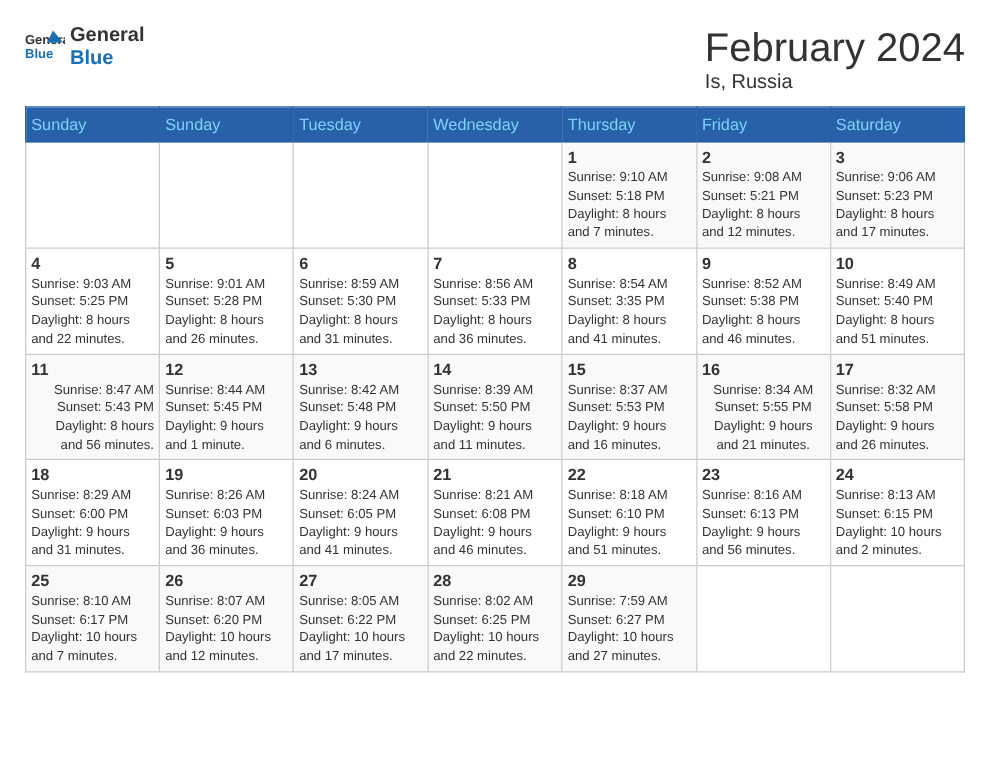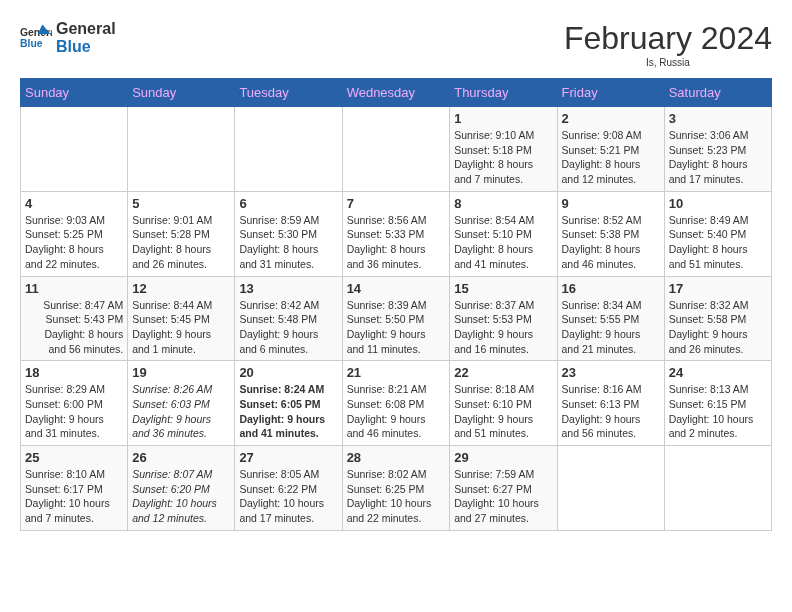--- a/index.html
+++ b/index.html
@@ -25,39 +25,39 @@
       font-size: 18px;
       font-weight: bold;
       color: #333;
       line-height: 1.1;
     }
     .logo-icon {
       width: 32px;
       height: 28px;
     }
     .title-block {
-      text-align: center;
+      text-align: left;
     }
     .month-title {
       font-size: 32px;
       color: #333;
       font-weight: normal;
     }
     .location {
-      font-size: 10px;
+      font-size: 16px;
       color: #333;
     }
     table {
       width: 100%;
       border-collapse: collapse;
       font-size: 11px;
     }
     thead tr th {
       background-color: #2961a8;
-      color: #f0abfc;
+      color: #7dd3fc;
       padding: 6px 4px;
       text-align: left;
       font-size: 13px;
       font-weight: normal;
       border: 1px solid #2961a8;
     }
     tbody tr td {
       border: 1px solid #ccc;
       vertical-align: top;
       padding: 4px;
@@ -131,21 +131,21 @@
         </td>
         <td>
           <div class="day-num">2</div>
           <div class="day-info" style="white-space: pre-line;">Sunrise: 9:08 AM
 Sunset: 5:21 PM
 Daylight: 8 hours
 and 12 minutes.</div>
         </td>
         <td>
           <div class="day-num">3</div>
-          <div class="day-info" style="white-space: pre-line;">Sunrise: 3:06 AM
+          <div class="day-info" style="white-space: pre-line;">Sunrise: 9:06 AM
 Sunset: 5:23 PM
 Daylight: 8 hours
 and 17 minutes.</div>
         </td>
       </tr>
       <tr>
         <td>
           <div class="day-num">4</div>
           <div class="day-info" style="white-space: pre-line;">Sunrise: 9:03 AM
 Sunset: 5:25 PM
@@ -169,21 +169,21 @@
         <td>
           <div class="day-num">7</div>
           <div class="day-info" style="white-space: pre-line;">Sunrise: 8:56 AM
 Sunset: 5:33 PM
 Daylight: 8 hours
 and 36 minutes.</div>
         </td>
         <td>
           <div class="day-num">8</div>
           <div class="day-info" style="white-space: pre-line;">Sunrise: 8:54 AM
-Sunset: 5:10 PM
+Sunset: 3:35 PM
 Daylight: 8 hours
 and 41 minutes.</div>
         </td>
         <td>
           <div class="day-num">9</div>
           <div class="day-info" style="white-space: pre-line;">Sunrise: 8:52 AM
 Sunset: 5:38 PM
 Daylight: 8 hours
 and 46 minutes.</div>
         </td>
@@ -226,21 +226,21 @@
         </td>
         <td>
           <div class="day-num">15</div>
           <div class="day-info" style="white-space: pre-line;">Sunrise: 8:37 AM
 Sunset: 5:53 PM
 Daylight: 9 hours
 and 16 minutes.</div>
         </td>
         <td>
           <div class="day-num">16</div>
-          <div class="day-info" style="white-space: pre-line;">Sunrise: 8:34 AM
+          <div class="day-info" style="white-space: pre-line; text-align: center;">Sunrise: 8:34 AM
 Sunset: 5:55 PM
 Daylight: 9 hours
 and 21 minutes.</div>
         </td>
         <td>
           <div class="day-num">17</div>
           <div class="day-info" style="white-space: pre-line;">Sunrise: 8:32 AM
 Sunset: 5:58 PM
 Daylight: 9 hours
 and 26 minutes.</div>
@@ -249,28 +249,28 @@
       <tr>
         <td>
           <div class="day-num">18</div>
           <div class="day-info" style="white-space: pre-line;">Sunrise: 8:29 AM
 Sunset: 6:00 PM
 Daylight: 9 hours
 and 31 minutes.</div>
         </td>
         <td>
           <div class="day-num">19</div>
-          <div class="day-info" style="white-space: pre-line; font-style: italic;">Sunrise: 8:26 AM
+          <div class="day-info" style="white-space: pre-line;">Sunrise: 8:26 AM
 Sunset: 6:03 PM
 Daylight: 9 hours
 and 36 minutes.</div>
         </td>
         <td>
           <div class="day-num">20</div>
-          <div class="day-info" style="white-space: pre-line; font-weight: bold;">Sunrise: 8:24 AM
+          <div class="day-info" style="white-space: pre-line;">Sunrise: 8:24 AM
 Sunset: 6:05 PM
 Daylight: 9 hours
 and 41 minutes.</div>
         </td>
         <td>
           <div class="day-num">21</div>
           <div class="day-info" style="white-space: pre-line;">Sunrise: 8:21 AM
 Sunset: 6:08 PM
 Daylight: 9 hours
 and 46 minutes.</div>
@@ -300,21 +300,21 @@
       <tr>
         <td>
           <div class="day-num">25</div>
           <div class="day-info" style="white-space: pre-line;">Sunrise: 8:10 AM
 Sunset: 6:17 PM
 Daylight: 10 hours
 and 7 minutes.</div>
         </td>
         <td>
           <div class="day-num">26</div>
-          <div class="day-info" style="white-space: pre-line; font-style: italic;">Sunrise: 8:07 AM
+          <div class="day-info" style="white-space: pre-line;">Sunrise: 8:07 AM
 Sunset: 6:20 PM
 Daylight: 10 hours
 and 12 minutes.</div>
         </td>
         <td>
           <div class="day-num">27</div>
           <div class="day-info" style="white-space: pre-line;">Sunrise: 8:05 AM
 Sunset: 6:22 PM
 Daylight: 10 hours
 and 17 minutes.</div>

